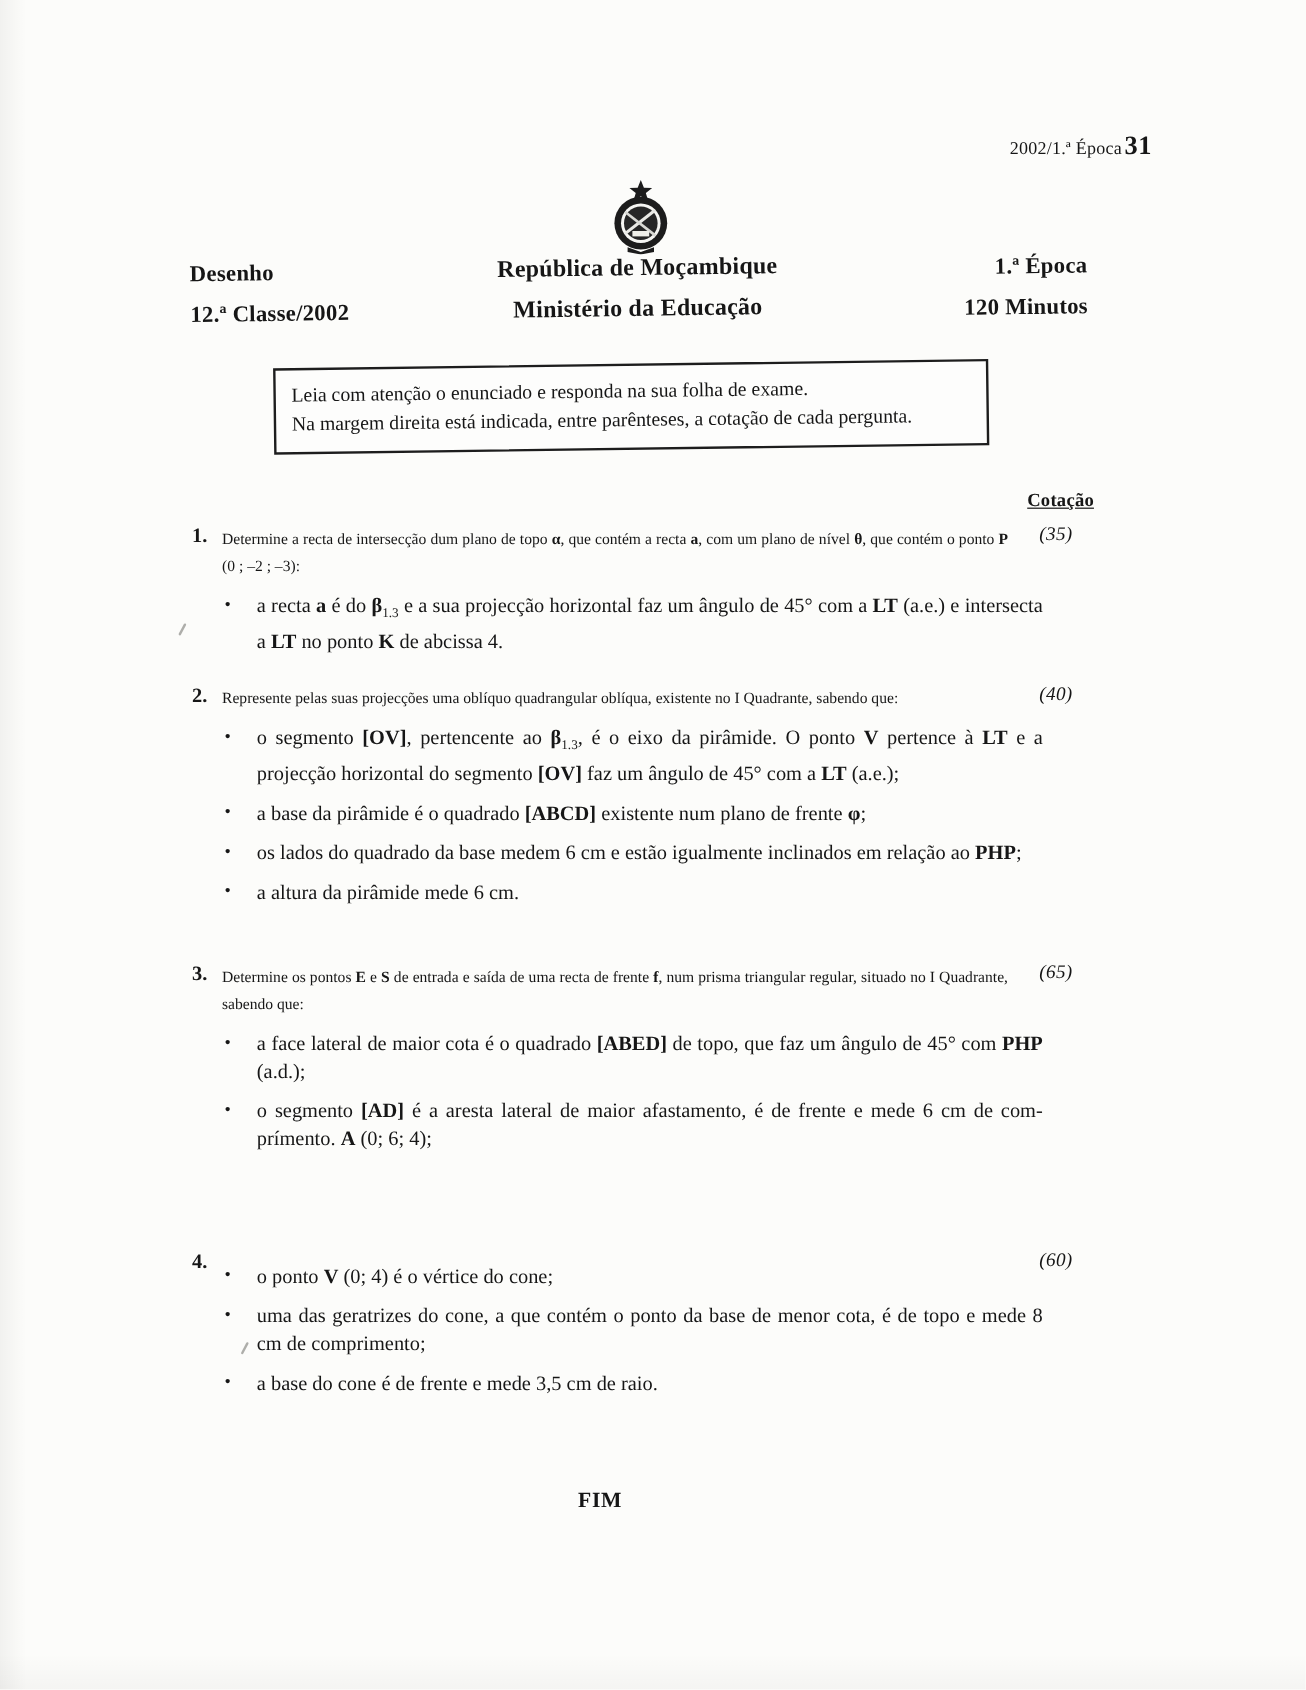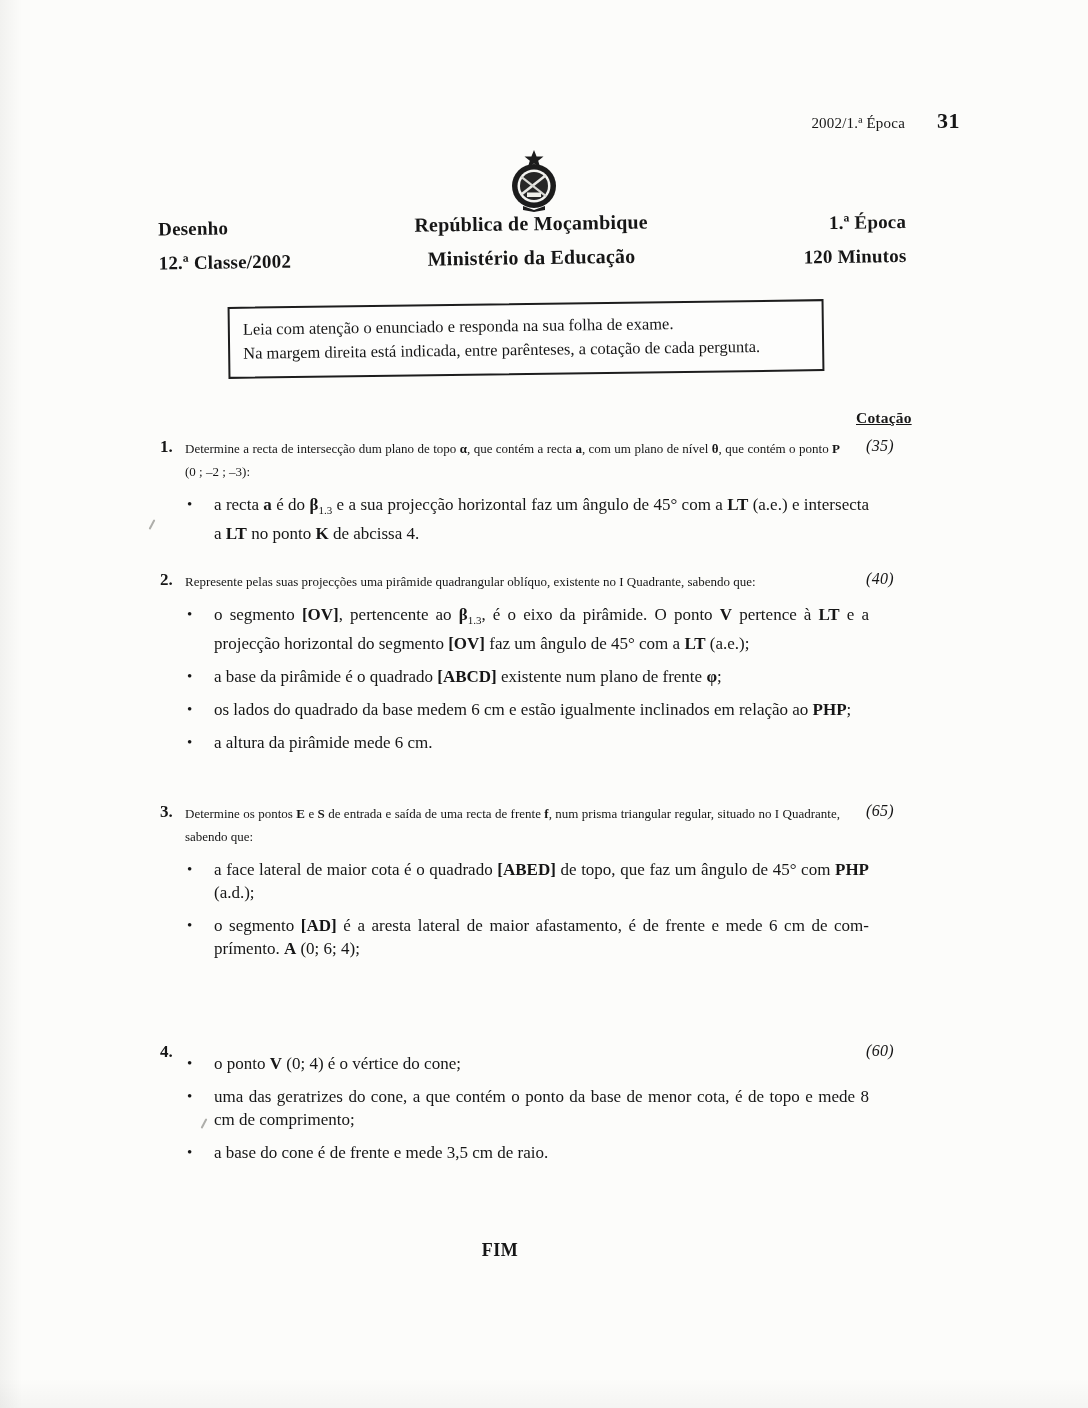--- a/index.html
+++ b/index.html
@@ -23,21 +23,21 @@
   .scan-mark {
     position:absolute; width:2px; height:11px; background:#9a9a96;
     transform:rotate(28deg); border-radius:1px; opacity:.8;
   }
   .mark-1 { left:151px; top:519px; }
   .mark-2 { left:203px; top:1118px; }
 
   
   .running-head {
     position:absolute; top:108px; left:740px; width:220px;
-    display:flex; align-items:baseline; justify-content:flex-end; gap:32px;
+    display:flex; align-items:baseline; justify-content:flex-end; gap:2px;
   }
   .running-head .edition { font-size:15px; letter-spacing:.2px; }
   .running-head .pagenum { font-size:22px; font-weight:bold; letter-spacing:.5px; }
 
   
   .emblem { position:absolute; left:505px; top:150px; width:58px; height:62px; }
 
   
   .masthead {
     position:absolute; left:0; top:0; width:1088px; height:290px;
@@ -154,21 +154,21 @@
   <div class="bullets">
     <div class="bullet">
       <span class="dot-cell"></span>
       <span class="b-text">a recta <b>a</b> é do <b>β</b><sub>1.3</sub> e a sua projecção horizontal faz um ângulo de 45° com a <b>LT</b> (a.e.) e inter­secta a <b>LT</b> no ponto <b>K</b> de abcissa 4.</span>
     </div>
   </div>
 </div>
 
 <div class="question q2">
   <span class="q-number">2.</span>
-  <div class="q-text">Represente pelas suas projecções uma pirâmide quadrangular oblíquo, existente no I Qua­drante, sabendo que:</div>
+  <div class="q-text">Represente pelas suas projecções uma oblíquo quadrangular oblíqua, existente no I Qua­drante, sabendo que:</div>
   <span class="q-score">(40)</span>
   <div class="bullets">
     <div class="bullet">
       <span class="dot-cell"></span>
       <span class="b-text">o segmento <b>[OV]</b>, pertencente ao <b>β</b><sub>1.3</sub>, é o eixo da pirâmide. O ponto <b>V</b> pertence à <b>LT</b> e a projecção horizontal do segmento <b>[OV]</b> faz um ângulo de 45° com a <b>LT</b> (a.e.);</span>
     </div>
     <div class="bullet">
       <span class="dot-cell"></span>
       <span class="b-text">a base da pirâmide é o quadrado <b>[ABCD]</b> existente num plano de frente <b>φ</b>;</span>
     </div>

